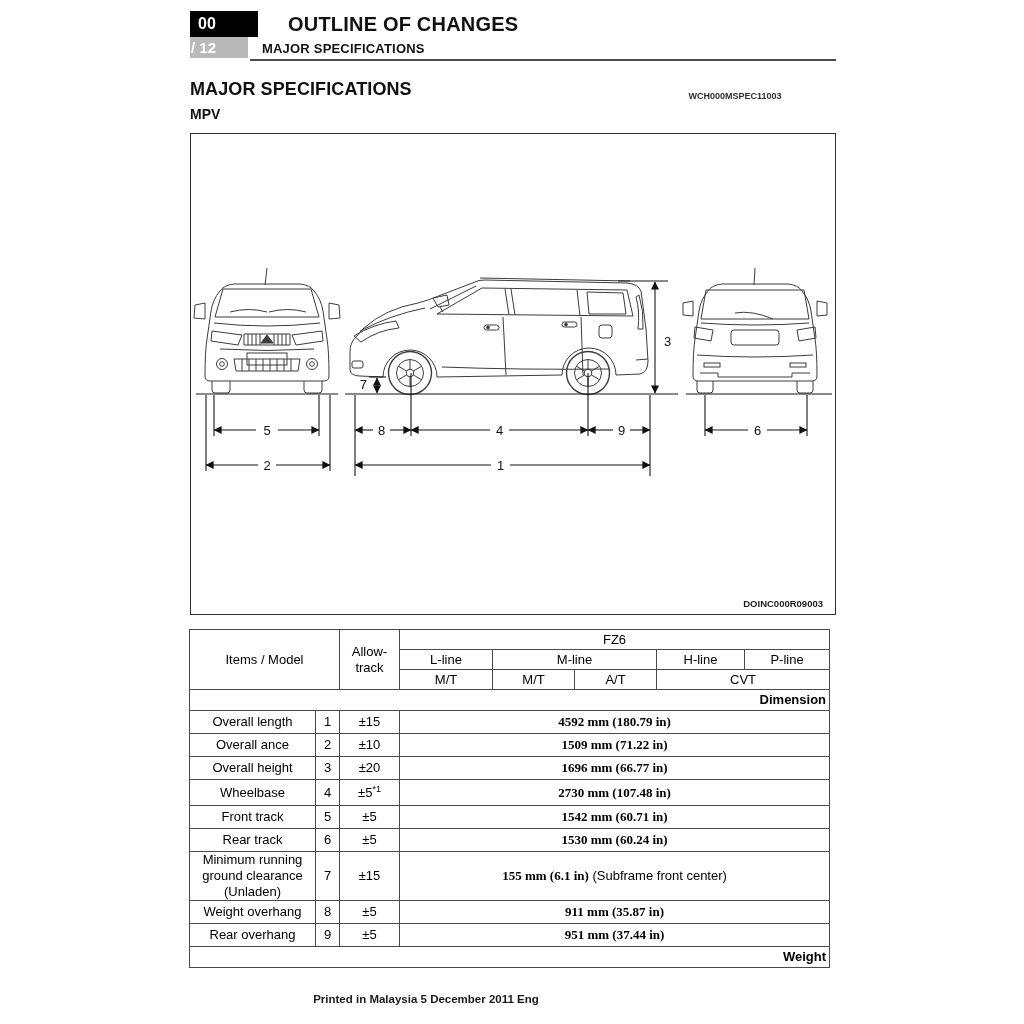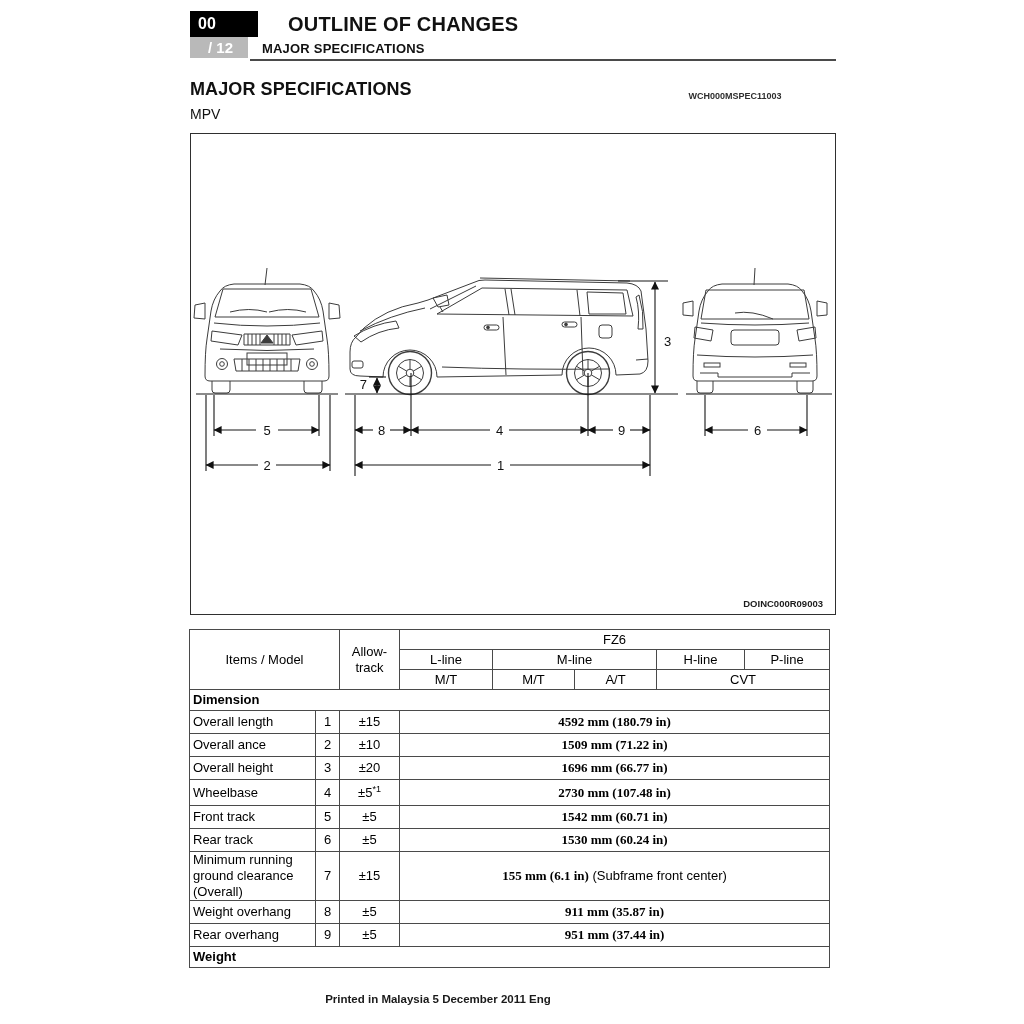--- a/index.html
+++ b/index.html
@@ -6,44 +6,44 @@
   body{
     width:1024px;height:1024px;background:#ffffff;position:relative;
     font-family:"Liberation Sans", sans-serif;color:#111;
     -webkit-font-smoothing:antialiased;
   }
   .abs{position:absolute;}
   
   .chapnum{left:190px;top:11px;width:68px;height:26px;background:#000;color:#fff;
     font-weight:bold;font-size:16px;line-height:26px;padding-left:8px;box-sizing:border-box;}
   .chapsub{left:190px;top:37px;width:58px;height:21px;background:#b9b9b9;color:#fff;
-    font-weight:bold;font-size:15px;line-height:21px;padding-left:18px;box-sizing:border-box;}
+    font-weight:bold;font-size:15px;line-height:21px;padding-left:1px;box-sizing:border-box;}
   .chaptitle{left:262px;top:13px;font-weight:bold;font-size:20px;letter-spacing:.2px;margin-left:26px;}
   .chapsubtitle{left:262px;top:41px;font-weight:bold;font-size:13px;letter-spacing:.2px;}
   .headrule{left:250px;top:59px;width:586px;height:0;border-top:2px solid #4a4a4a;}
   
   .sectitle{left:190px;top:79px;font-weight:bold;font-size:18px;letter-spacing:.1px;}
   .seccode{left:640px;top:91px;width:190px;text-align:center;font-size:9px;font-weight:600;color:#2e2e2e;}
-  .vehtype{left:190px;top:106px;font-weight:normal;font-size:14px;}
+  .vehtype{left:190px;top:106px;font-weight:bold;font-size:14px;}
   
   .figwrap{left:190px;top:133px;width:646px;height:482px;}
   
   table.spec{position:absolute;left:189px;top:629px;width:640px;border-collapse:collapse;
     table-layout:fixed;font-size:13px;color:#000;}
   table.spec td{border:1px solid #4a4a4a;padding:0 3px;vertical-align:middle;line-height:1.22;
     overflow:hidden;}
   td.c{text-align:center;}
   td.hd{height:19px;}
   td.rowh{height:22px;}
-  td.item{padding-left:5px;}
+  td.item{padding-left:5px;text-align:center;}
   td.val b{font-weight:bold;font-family:Liberation Serif, serif;}
-  td.sect{font-weight:bold;height:20px;padding-left:5px;}
+  td.sect{font-weight:bold;height:20px;padding-left:5px;text-align:right;}
   sup.allow{font-size:9px;vertical-align:super;line-height:0;}
   
-  .footer{left:16px;top:993px;width:844px;text-align:center;font-weight:bold;font-size:11.5px;color:#1a1a1a;}
+  .footer{left:4px;top:993px;width:844px;text-align:center;font-weight:bold;font-size:11.5px;color:#1a1a1a;}
   
   svg text{font-family:"Liberation Sans", sans-serif;}
 </style>
 </head>
 <body>
 
 <div class="abs chapnum">00</div>
 <div class="abs chapsub">/ 12</div>
 <div class="abs chaptitle">OUTLINE OF CHANGES</div>
 <div class="abs chapsubtitle">MAJOR SPECIFICATIONS</div>
@@ -249,21 +249,21 @@
       <td class="c"><span>±5</span><sup class="allow"></sup></td>
       <td class="c val" colspan="5"><b>1542 mm (60.71 in)</b> <span></span></td>
     </tr>
     <tr>
       <td class="item rowh">Rear track</td>
       <td class="c">6</td>
       <td class="c"><span>±5</span><sup class="allow"></sup></td>
       <td class="c val" colspan="5"><b>1530 mm (60.24 in)</b> <span></span></td>
     </tr>
     <tr>
-      <td class="item">Minimum running ground clearance (Overall)</td>
+      <td class="item">Minimum running ground clearance (Unladen)</td>
       <td class="c">7</td>
       <td class="c"><span>±15</span><sup class="allow"></sup></td>
       <td class="c val" colspan="5"><b>155 mm (6.1 in)</b> <span>(Subframe front center)</span></td>
     </tr>
     <tr>
       <td class="item rowh">Weight overhang</td>
       <td class="c">8</td>
       <td class="c"><span>±5</span><sup class="allow"></sup></td>
       <td class="c val" colspan="5"><b>911 mm (35.87 in)</b> <span></span></td>
     </tr>

